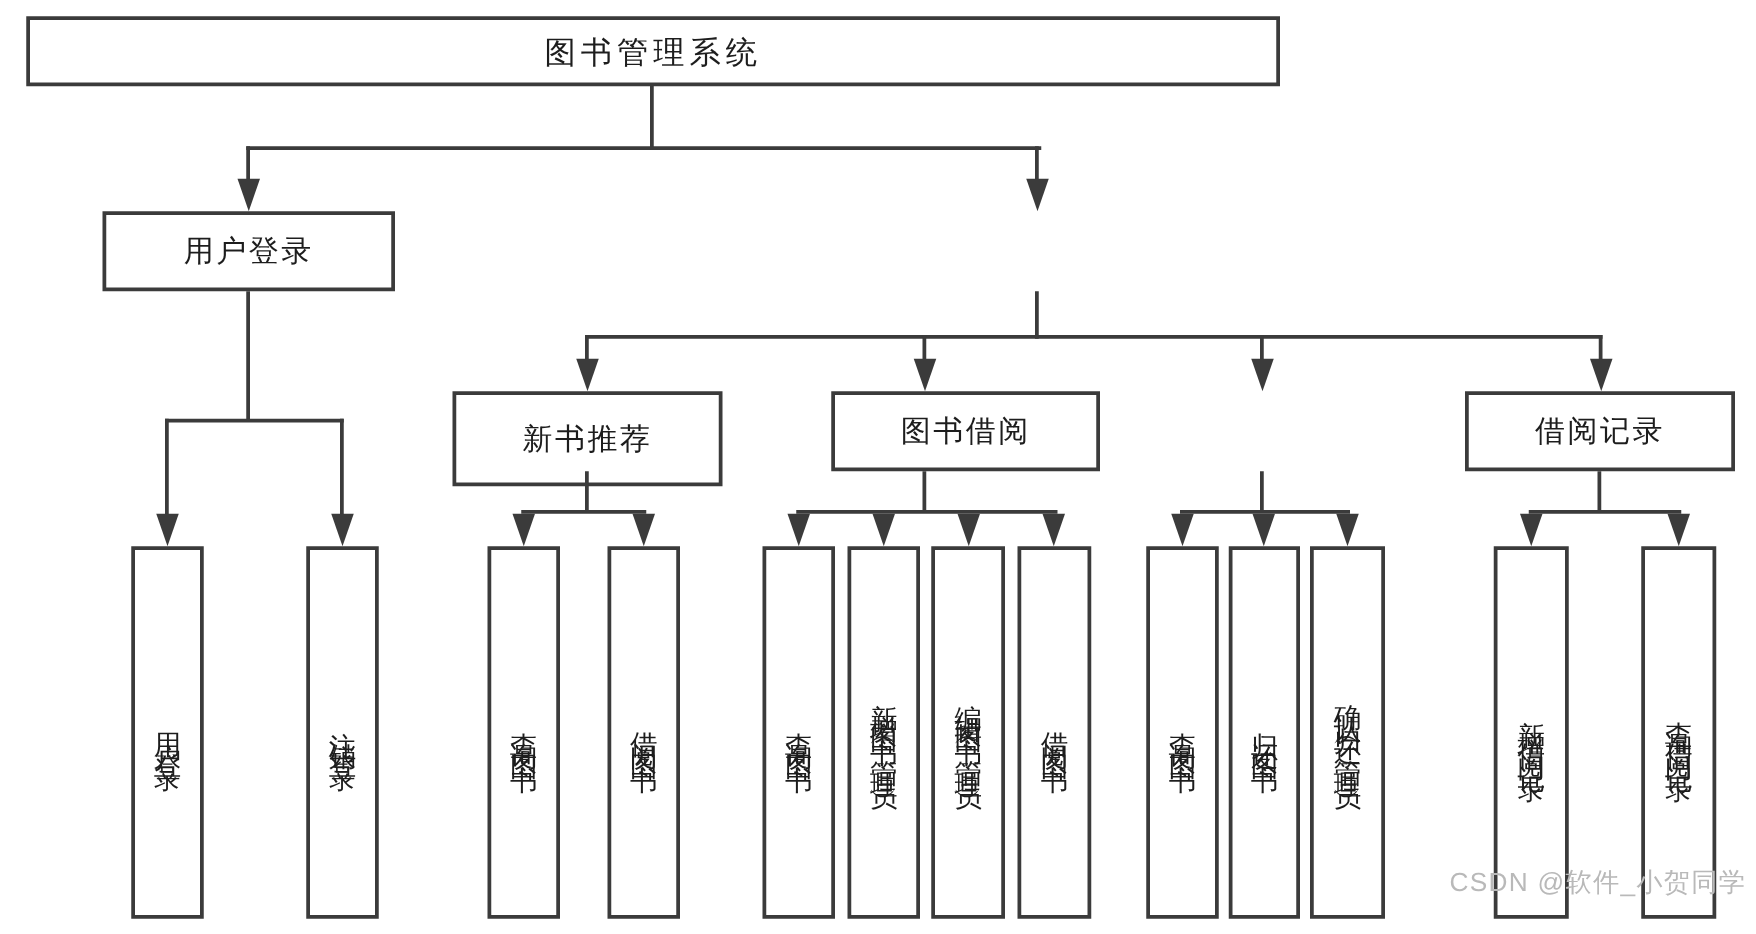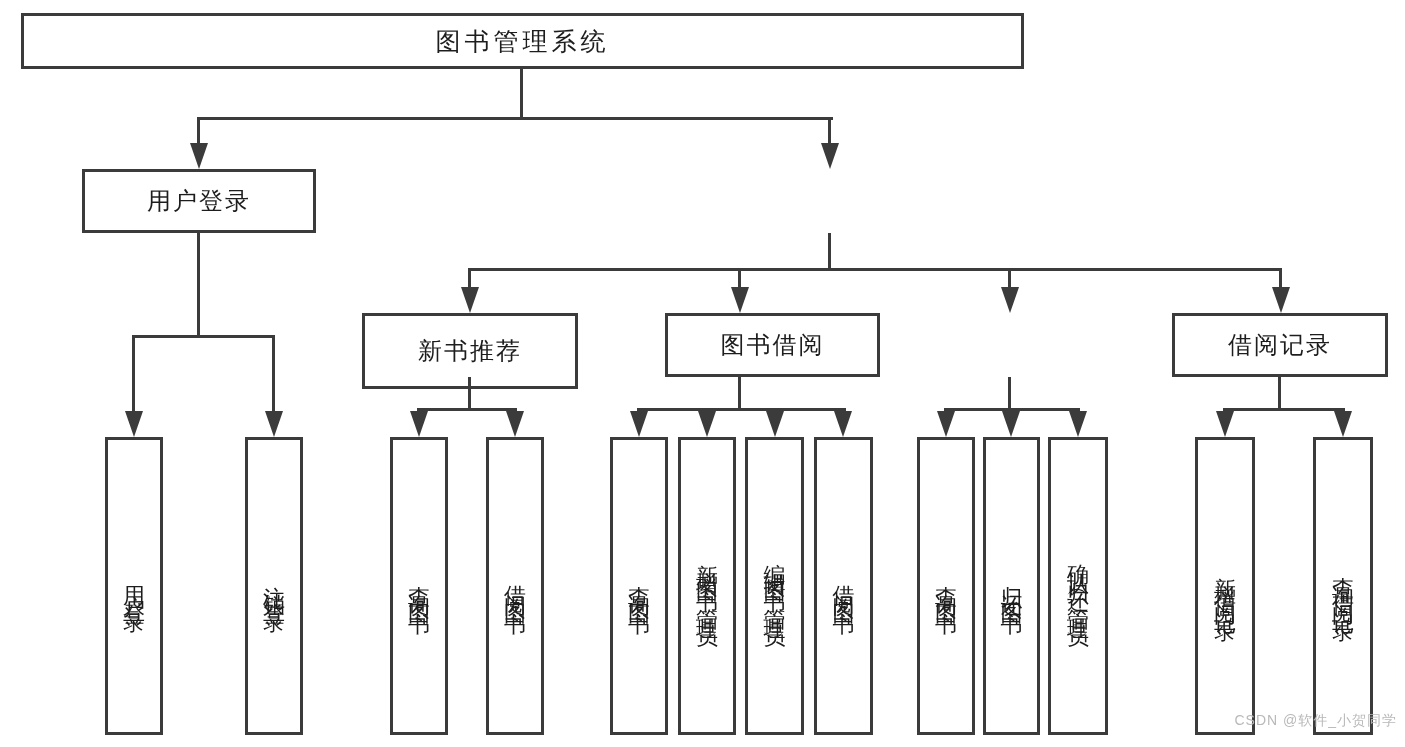--- a/index.html
+++ b/index.html
@@ -54,22 +54,22 @@
   .hline{height:3px;}
   .arrow{
     position:absolute;
     width:0;height:0;
     border-left:9px solid transparent;
     border-right:9px solid transparent;
     border-top:26px solid var(--line);
   }
   .watermark{
     position:absolute;
-    right:8px;top:712px;
-    font-size:14px;
+    right:8px;top:692px;
+    font-size:21px;
     color:var(--wm);
     letter-spacing:1px;
     white-space:nowrap;
   }
 </style>
 </head>
 <body>
 
 <div class="canvas">
 

